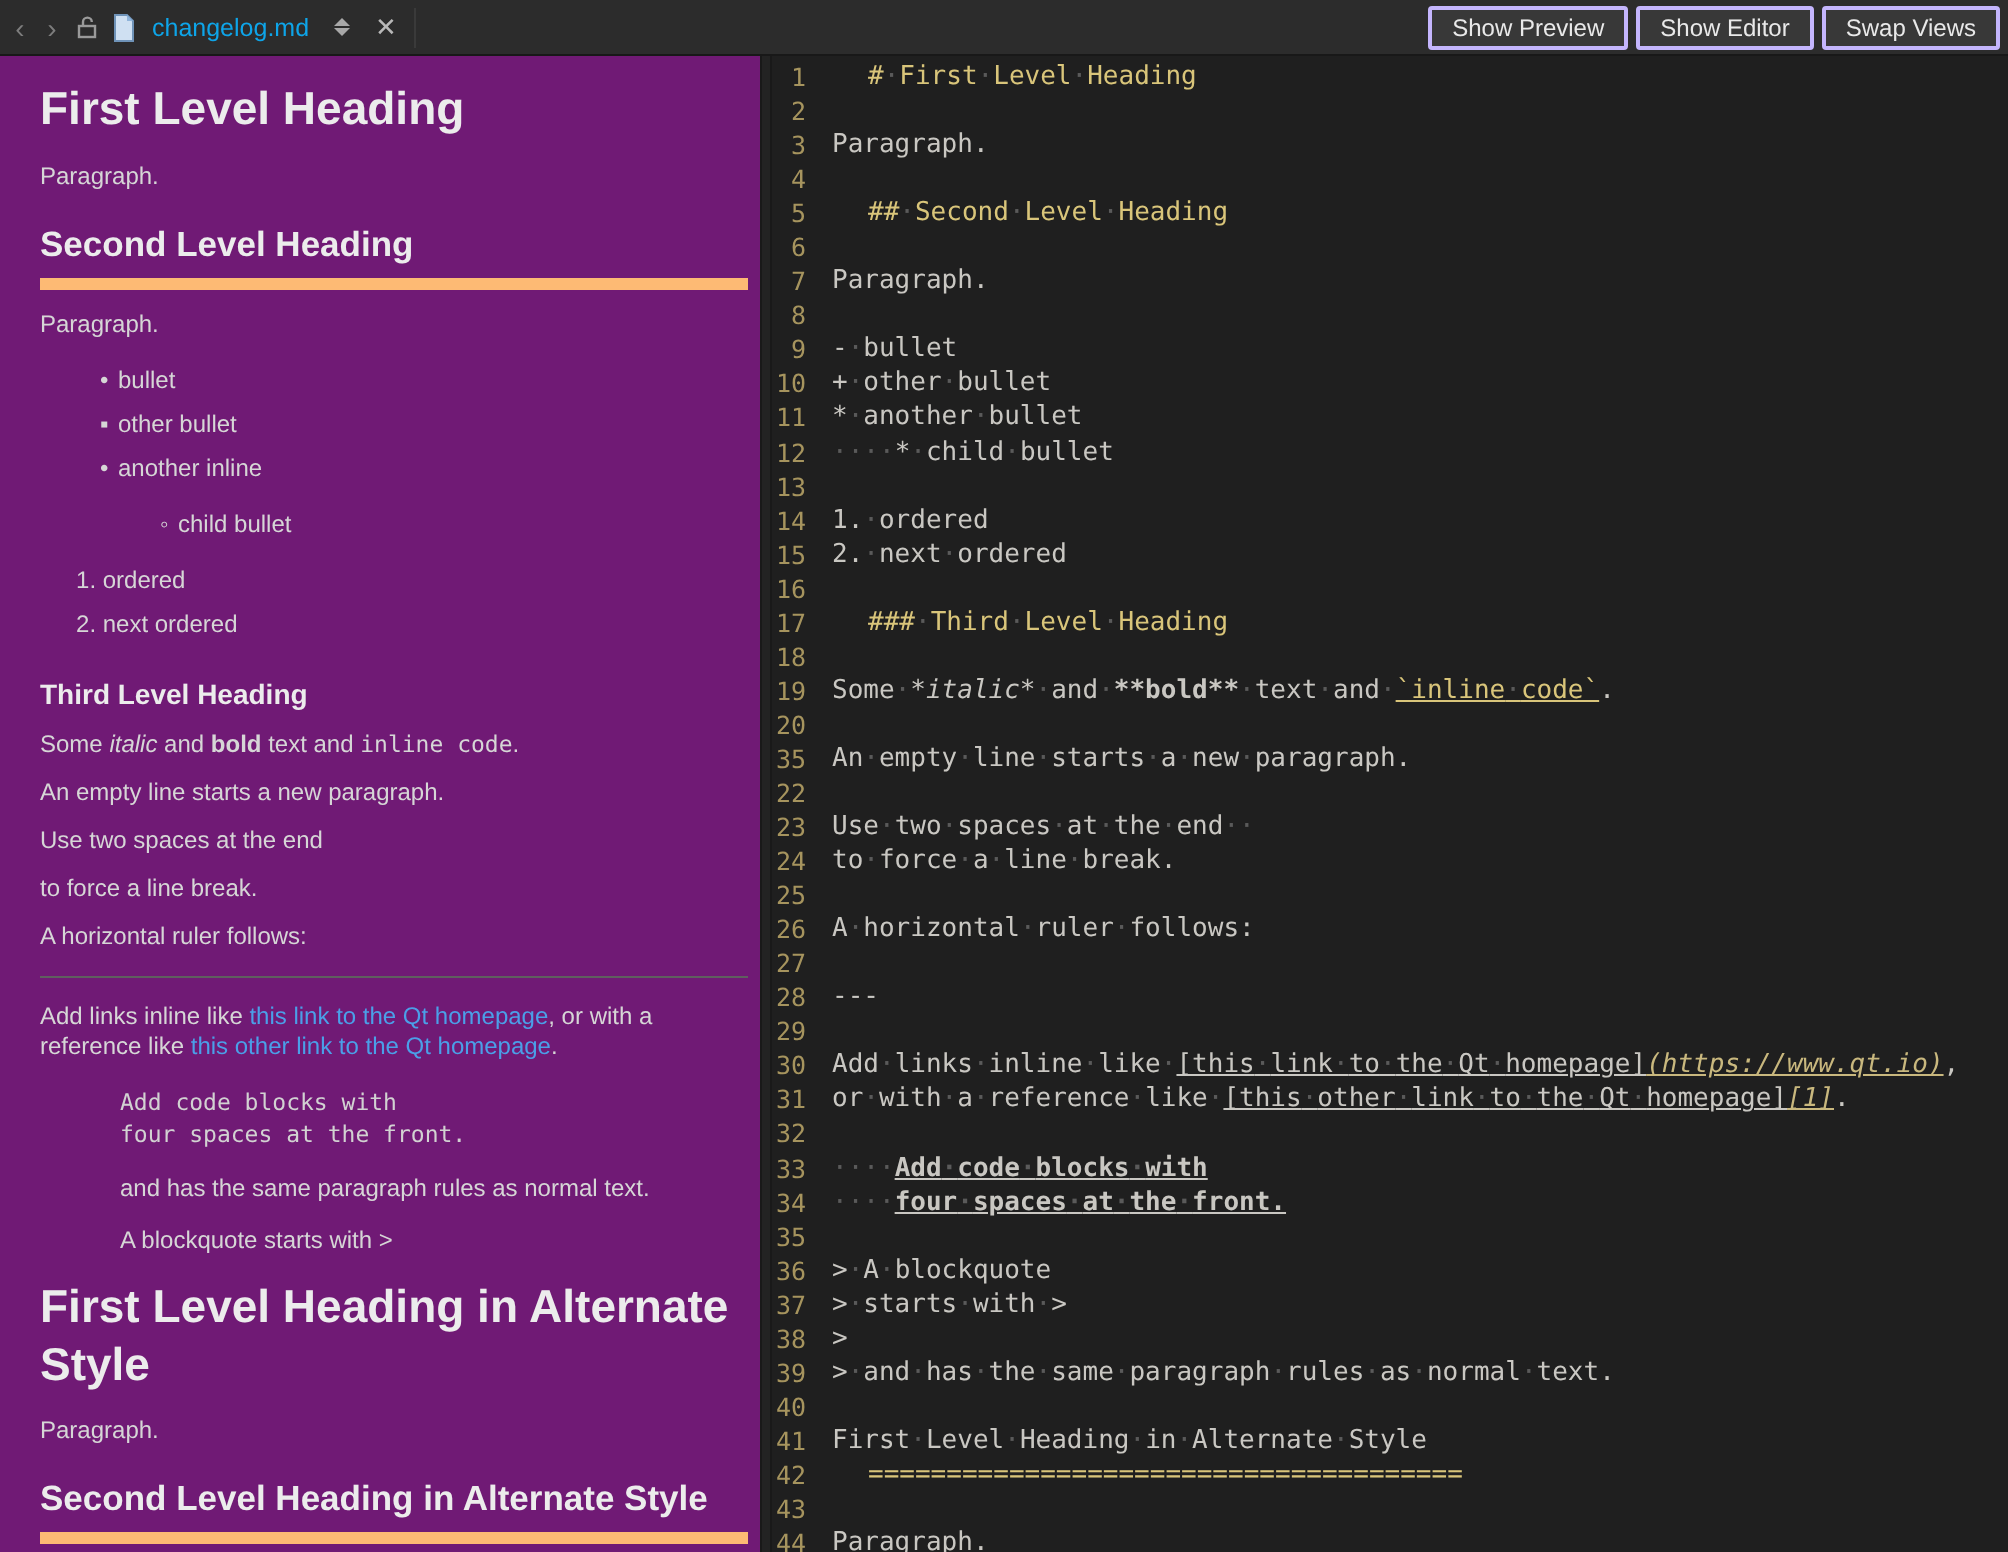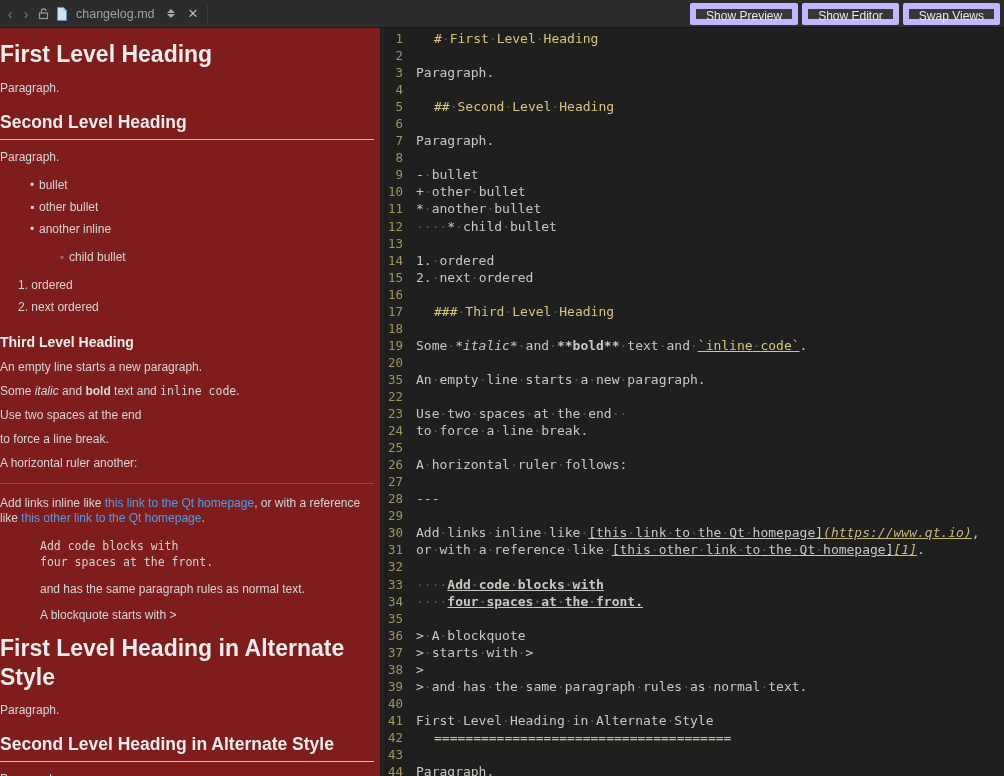--- a/index.html
+++ b/index.html
@@ -6,40 +6,40 @@
   html,body { margin:0; padding:0; width:1004px; height:776px; overflow:hidden;
     background:#1f1f1f; font-family:"Liberation Sans", sans-serif; }
 
   .app { width:1004px; height:776px; display:flex; flex-direction:column; }
 
   
   .topbar { height:28px; flex:none; background:#2c2c2c; border-bottom:1px solid #181818;
     display:flex; align-items:center; padding:0 2px; color:#cfcfcf; }
   .nav-btn { width:16px; text-align:center; color:#7d7d7d; font-size:14px; line-height:26px; cursor:default; }
   .icon-gap { margin:0 3px; display:flex; align-items:center; }
-  .filename { color:#a3a3a3; font-size:12.5px; margin:0 6px 0 5px; }
+  .filename { color:#0ea5e9; font-size:12.5px; margin:0 6px 0 5px; }
   .combo-arrows { display:flex; flex-direction:column; gap:1px; margin:0 6px; }
   .combo-arrows i { display:block; width:0; height:0; border-left:4px solid transparent; border-right:4px solid transparent; }
   .combo-arrows i.up { border-bottom:4px solid #a8a8a8; }
   .combo-arrows i.dn { border-top:4px solid #a8a8a8; }
   .close-x { color:#b8b8b8; font-size:13px; margin:0 7px; }
   .tab-sep { width:1px; height:20px; background:#1c1c1c; border-right:1px solid #3a3a3a; margin:0 2px; }
   .spacer { flex:1; }
-  .tb-button { height:22px; margin:16px 2px; padding:0 10px; background:#383838; border:6px solid #c4b5fd;
+  .tb-button { height:22px; margin:16px 2px; padding:0 10px; background:#383838; border:2px solid #c4b5fd;
     border-radius:2px; color:#e9e9e9; font-size:12px; font-family:"Liberation Sans",sans-serif; }
 
   
   .main { flex:1; display:flex; overflow:hidden; }
 
   
-  .preview { width:380px; flex:none; background:#7f1d1d; color:#d6d6d6; padding:2px 6px 0 0;
+  .preview { width:380px; flex:none; background:#701a75; color:#d6d6d6; padding:2px 6px 0 20px;
     overflow:hidden; font-size:12px; }
   .preview h1 { font-size:23px; font-weight:bold; color:#ececec; margin:10px 0 12px 0; line-height:1.25; }
   .preview h2 { font-size:17.5px; font-weight:bold; color:#ececec; margin:16px 0 10px 0;
-    padding-bottom:6px; border-bottom:1px solid #fdba74; }
+    padding-bottom:6px; border-bottom:6px solid #fdba74; }
   .preview h3 { font-size:14px; font-weight:bold; color:#ececec; margin:16px 0 10px 0; }
   .preview p { margin:9px 0; line-height:1.25; }
   .preview ul, .preview ol { margin:6px 0; padding-left:30px; }
   .preview li { list-style:none; line-height:22px; }
   .preview li .mk { display:inline-block; width:9px; }
   .preview ol { counter-reset: oli; padding-left:18px; }
   .preview ol li { counter-increment: oli; }
   .preview ol li::before { content: counter(oli) ". "; }
   .sub-list { padding-left:26px; margin:0; }
   .inline-code { font-family:"DejaVu Sans Mono", monospace; font-size:11.5px; }
@@ -119,26 +119,26 @@
         </li>
       </ul>
 
       <ol>
         <li><span>ordered</span></li>
         <li><span>next ordered</span></li>
       </ol>
 
       <h3>Third Level Heading</h3>
 
+      <p><span>Some </span><i>italic</i><span> and </span><b>bold</b><span> text and </span><span class="inline-code">inline code</span><span>.</span></p>
+
       <p>An empty line starts a new paragraph.</p>
-
-      <p><span>Some </span><i>italic</i><span> and </span><b>bold</b><span> text and </span><span class="inline-code">inline code</span><span>.</span></p>
       <p>Use two spaces at the end</p>
       <p>to force a line break.</p>
-      <p>A horizontal ruler another:</p>
+      <p>A horizontal ruler follows:</p>
 
       <hr>
 
       <p><span>Add links inline like </span><a class="md-link">this link to the Qt homepage</a><span>, or with a reference like </span><a class="md-link">this other link to the Qt homepage</a><span>.</span></p>
 
       <div class="codeblock">
         <div>Add code blocks with</div>
         <div>four spaces at the front.</div>
       </div>
 

